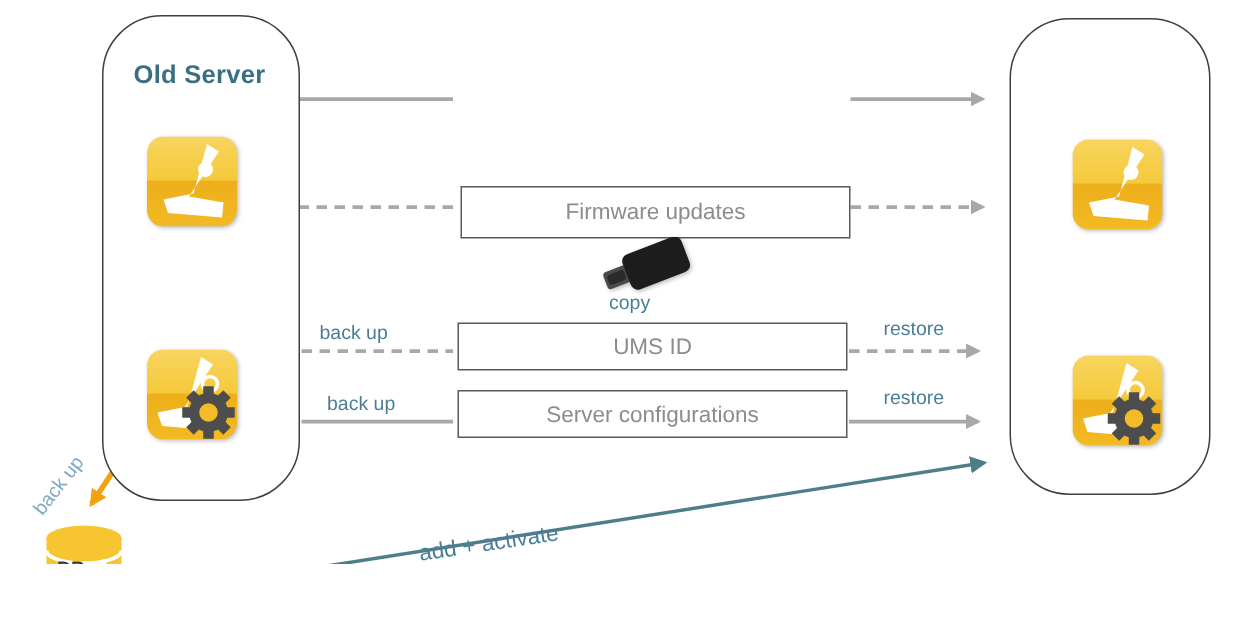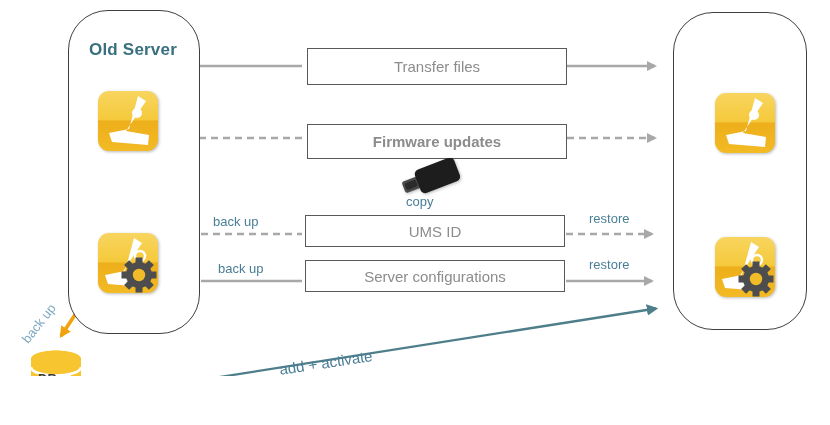--- a/index.html
+++ b/index.html
@@ -131,24 +131,21 @@
 
   <svg class="abs icon-shadow" style="left:715px;top:237px;" width="60" height="60" viewBox="0 0 60 60">
     <rect x="0" y="0" width="60" height="60" rx="11" fill="url(#iconGrad)"></rect>
     <g transform="translate(-4,0)">
         <use href="#igel-logo"></use>
       </g>
     <circle cx="42" cy="23" r="5" fill="none" stroke="#ffffff" stroke-width="2.4"></circle>
     <use href="#gear-shape" transform="translate(41,42)"></use>
   </svg>
 
-  <div class="step-box" style="left:307px;top:48px;width:258px;height:35px;">
-    <span>Transfer files</span>
-  </div>
-  <div class="step-box" style="left:307px;top:124px;width:258px;height:33px;font-weight:bold;">
+  <div class="step-box" style="left:307px;top:124px;width:258px;height:33px;">
     <span>Firmware updates</span>
   </div>
   <div class="step-box" style="left:305px;top:260px;width:258px;height:30px;">
     <span>Server configurations</span>
   </div>
   <div class="step-box" style="left:305px;top:215px;width:258px;height:30px;">
     <span>UMS ID</span>
   </div>
 
   <svg class="abs icon-shadow" style="left:399px;top:158px;" width="66" height="40" viewBox="0 0 66 40">

